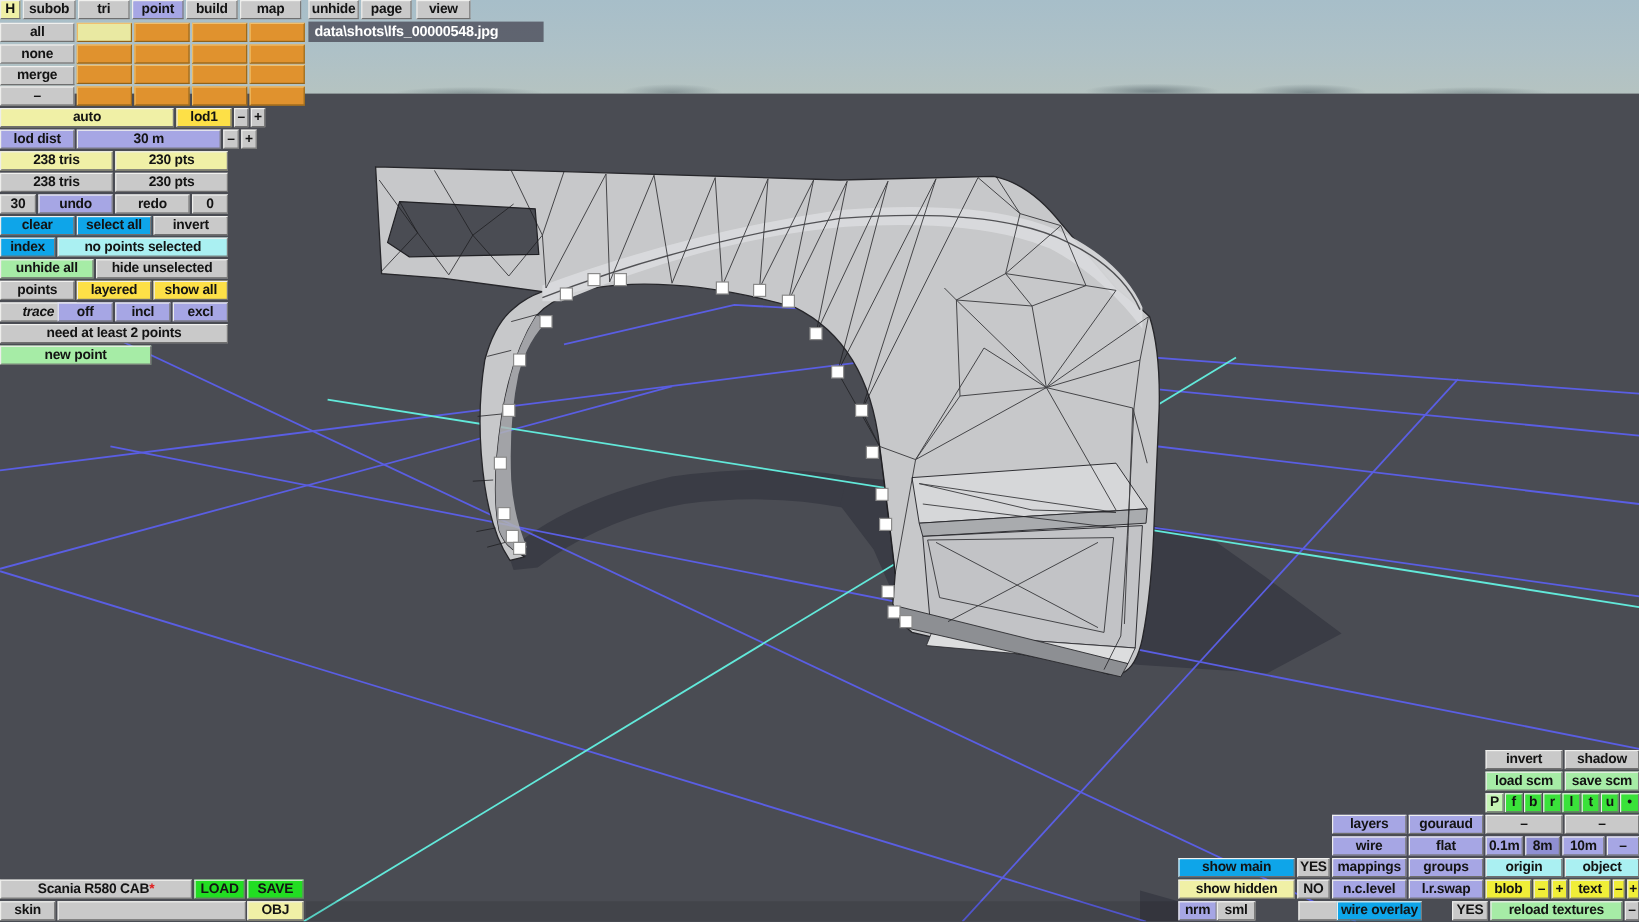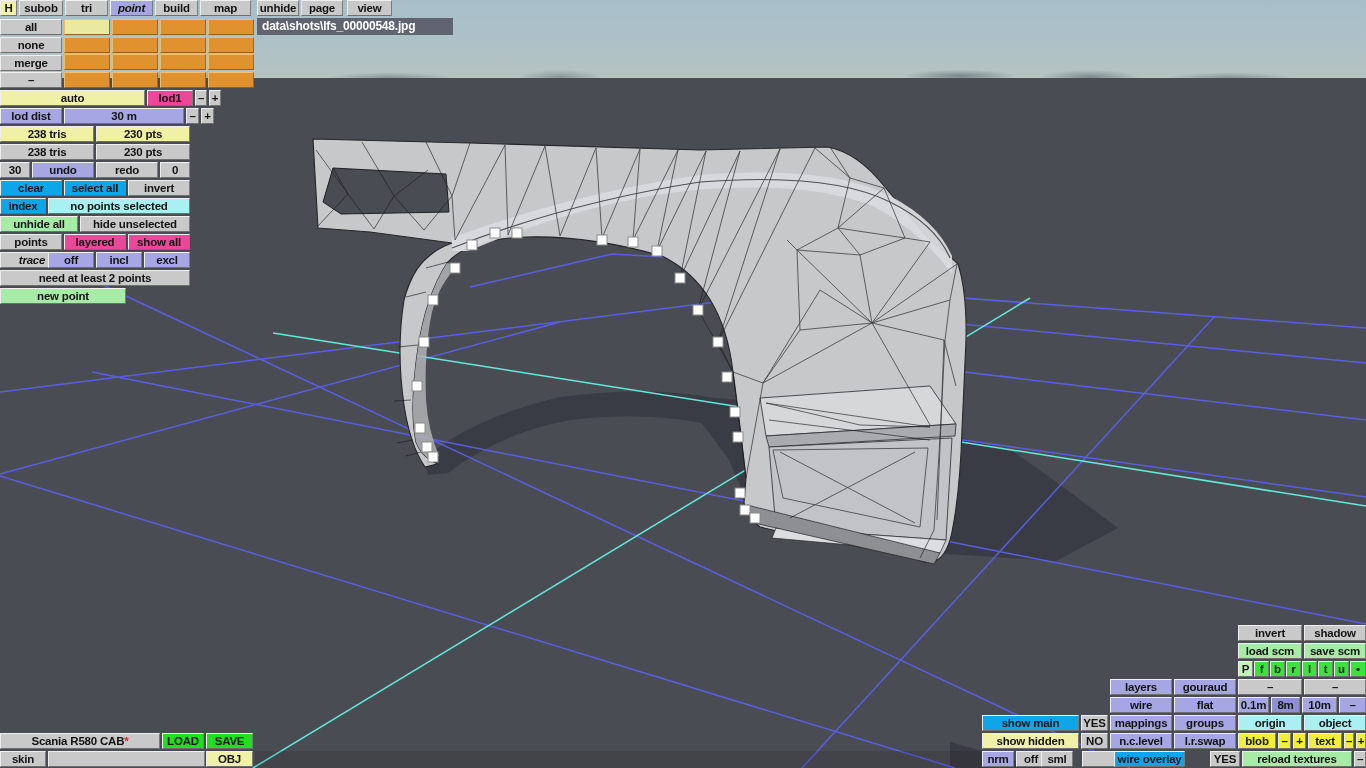--- a/index.html
+++ b/index.html
@@ -31,21 +31,21 @@
     position:absolute;height:16px;line-height:15px;box-sizing:border-box;
     text-align:center;font-size:11.5px;font-weight:bold;letter-spacing:-0.2px;color:#131313;
     background:#c9c9c9;
     border:1px solid;border-color:#f0f0ee #7b7b7b #6f6f6f #ededeb;
     white-space:nowrap;overflow:hidden;
   }
   .purple{background:#a6a6e4;}
   .purpledark{background:#8f8fd2;}
   .ypale{background:#f0f0a6;}
   .yellow{background:#f0ee38;}
-  .tan{background:#ec4899;}
+  .tan{background:#fde047;}
   .peach{background:#0ea5e9;}
   .cyan{background:#aaf0f2;}
   .green{background:#a6eca6;}
   .gbright{background:#22dd22;}
   .gletter{background:#3ae23a;}
   .gpale{background:#c4f4b4;}
   .ocell{position:absolute;box-sizing:border-box;background:#e0922e;border:1px solid;border-color:#f0c070 #9a6a1e #91621a #eeba62;}
   .ocell.sel{background:#e9e9a2;}
   .star{color:#e02020;font-weight:bold;}
   #filepath{
@@ -146,21 +146,21 @@
       </g>
   </g>
 </svg>
 
 <div class="botstrip"></div>
 
 <div>
   <span class="btn ypale" style="left:0;top:0;width:17px;">H</span>
   <span class="btn" style="left:19px;top:0;width:44px;">subob</span>
   <span class="btn" style="left:65px;top:0;width:43px;">tri</span>
-  <span class="btn purple" style="left:110px;top:0;width:43px;font-style:italic;">point</span>
+  <span class="btn purple" style="left:110px;top:0;width:43px;">point</span>
   <span class="btn" style="left:155px;top:0;width:43px;">build</span>
   <span class="btn" style="left:200px;top:0;width:51px;">map</span>
   <span class="btn" style="left:257px;top:0;width:42px;">unhide</span>
   <span class="btn" style="left:301px;top:0;width:42px;">page</span>
   <span class="btn" style="left:347px;top:0;width:45px;">view</span>
 </div>
 
 <div>
   <span class="btn" style="left:0;top:19px;width:62px;">all</span>
   <span class="btn" style="left:0;top:37px;width:62px;">none</span>
@@ -283,19 +283,19 @@
   <span class="btn purple" style="left:1174px;top:733px;width:62px;">l.r.swap</span>
   <span class="btn yellow" style="left:1238px;top:733px;width:38px;">blob</span>
   <span class="btn yellow" style="left:1278px;top:733px;width:13px;">–</span>
   <span class="btn yellow" style="left:1293px;top:733px;width:13px;">+</span>
   <span class="btn yellow" style="left:1308px;top:733px;width:34px;">text</span>
   <span class="btn yellow" style="left:1344px;top:733px;width:10px;">–</span>
   <span class="btn yellow" style="left:1356px;top:733px;width:10px;">+</span>
 
   <span class="btn purple" style="left:982px;top:751px;width:32px;">nrm</span>
   <span class="btn" style="left:1016px;top:751px;width:30px;">off</span>
-  <span class="btn" style="left:1014px;top:751px;width:32px;margin-left:27px;">sml</span>
+  <span class="btn" style="left:1014px;top:751px;width:32px;">sml</span>
   <span class="btn" style="left:1082px;top:751px;width:30px;padding-left:41px;">big</span>
   <span class="btn peach" style="left:1114px;top:751px;width:71px;">wire overlay</span>
   <span class="btn" style="left:1210px;top:751px;width:30px;">YES</span>
   <span class="btn green" style="left:1242px;top:751px;width:110px;">reload textures</span>
   <span class="btn" style="left:1354px;top:751px;width:12px;">–</span>
 </div>
 
 </body></html>

